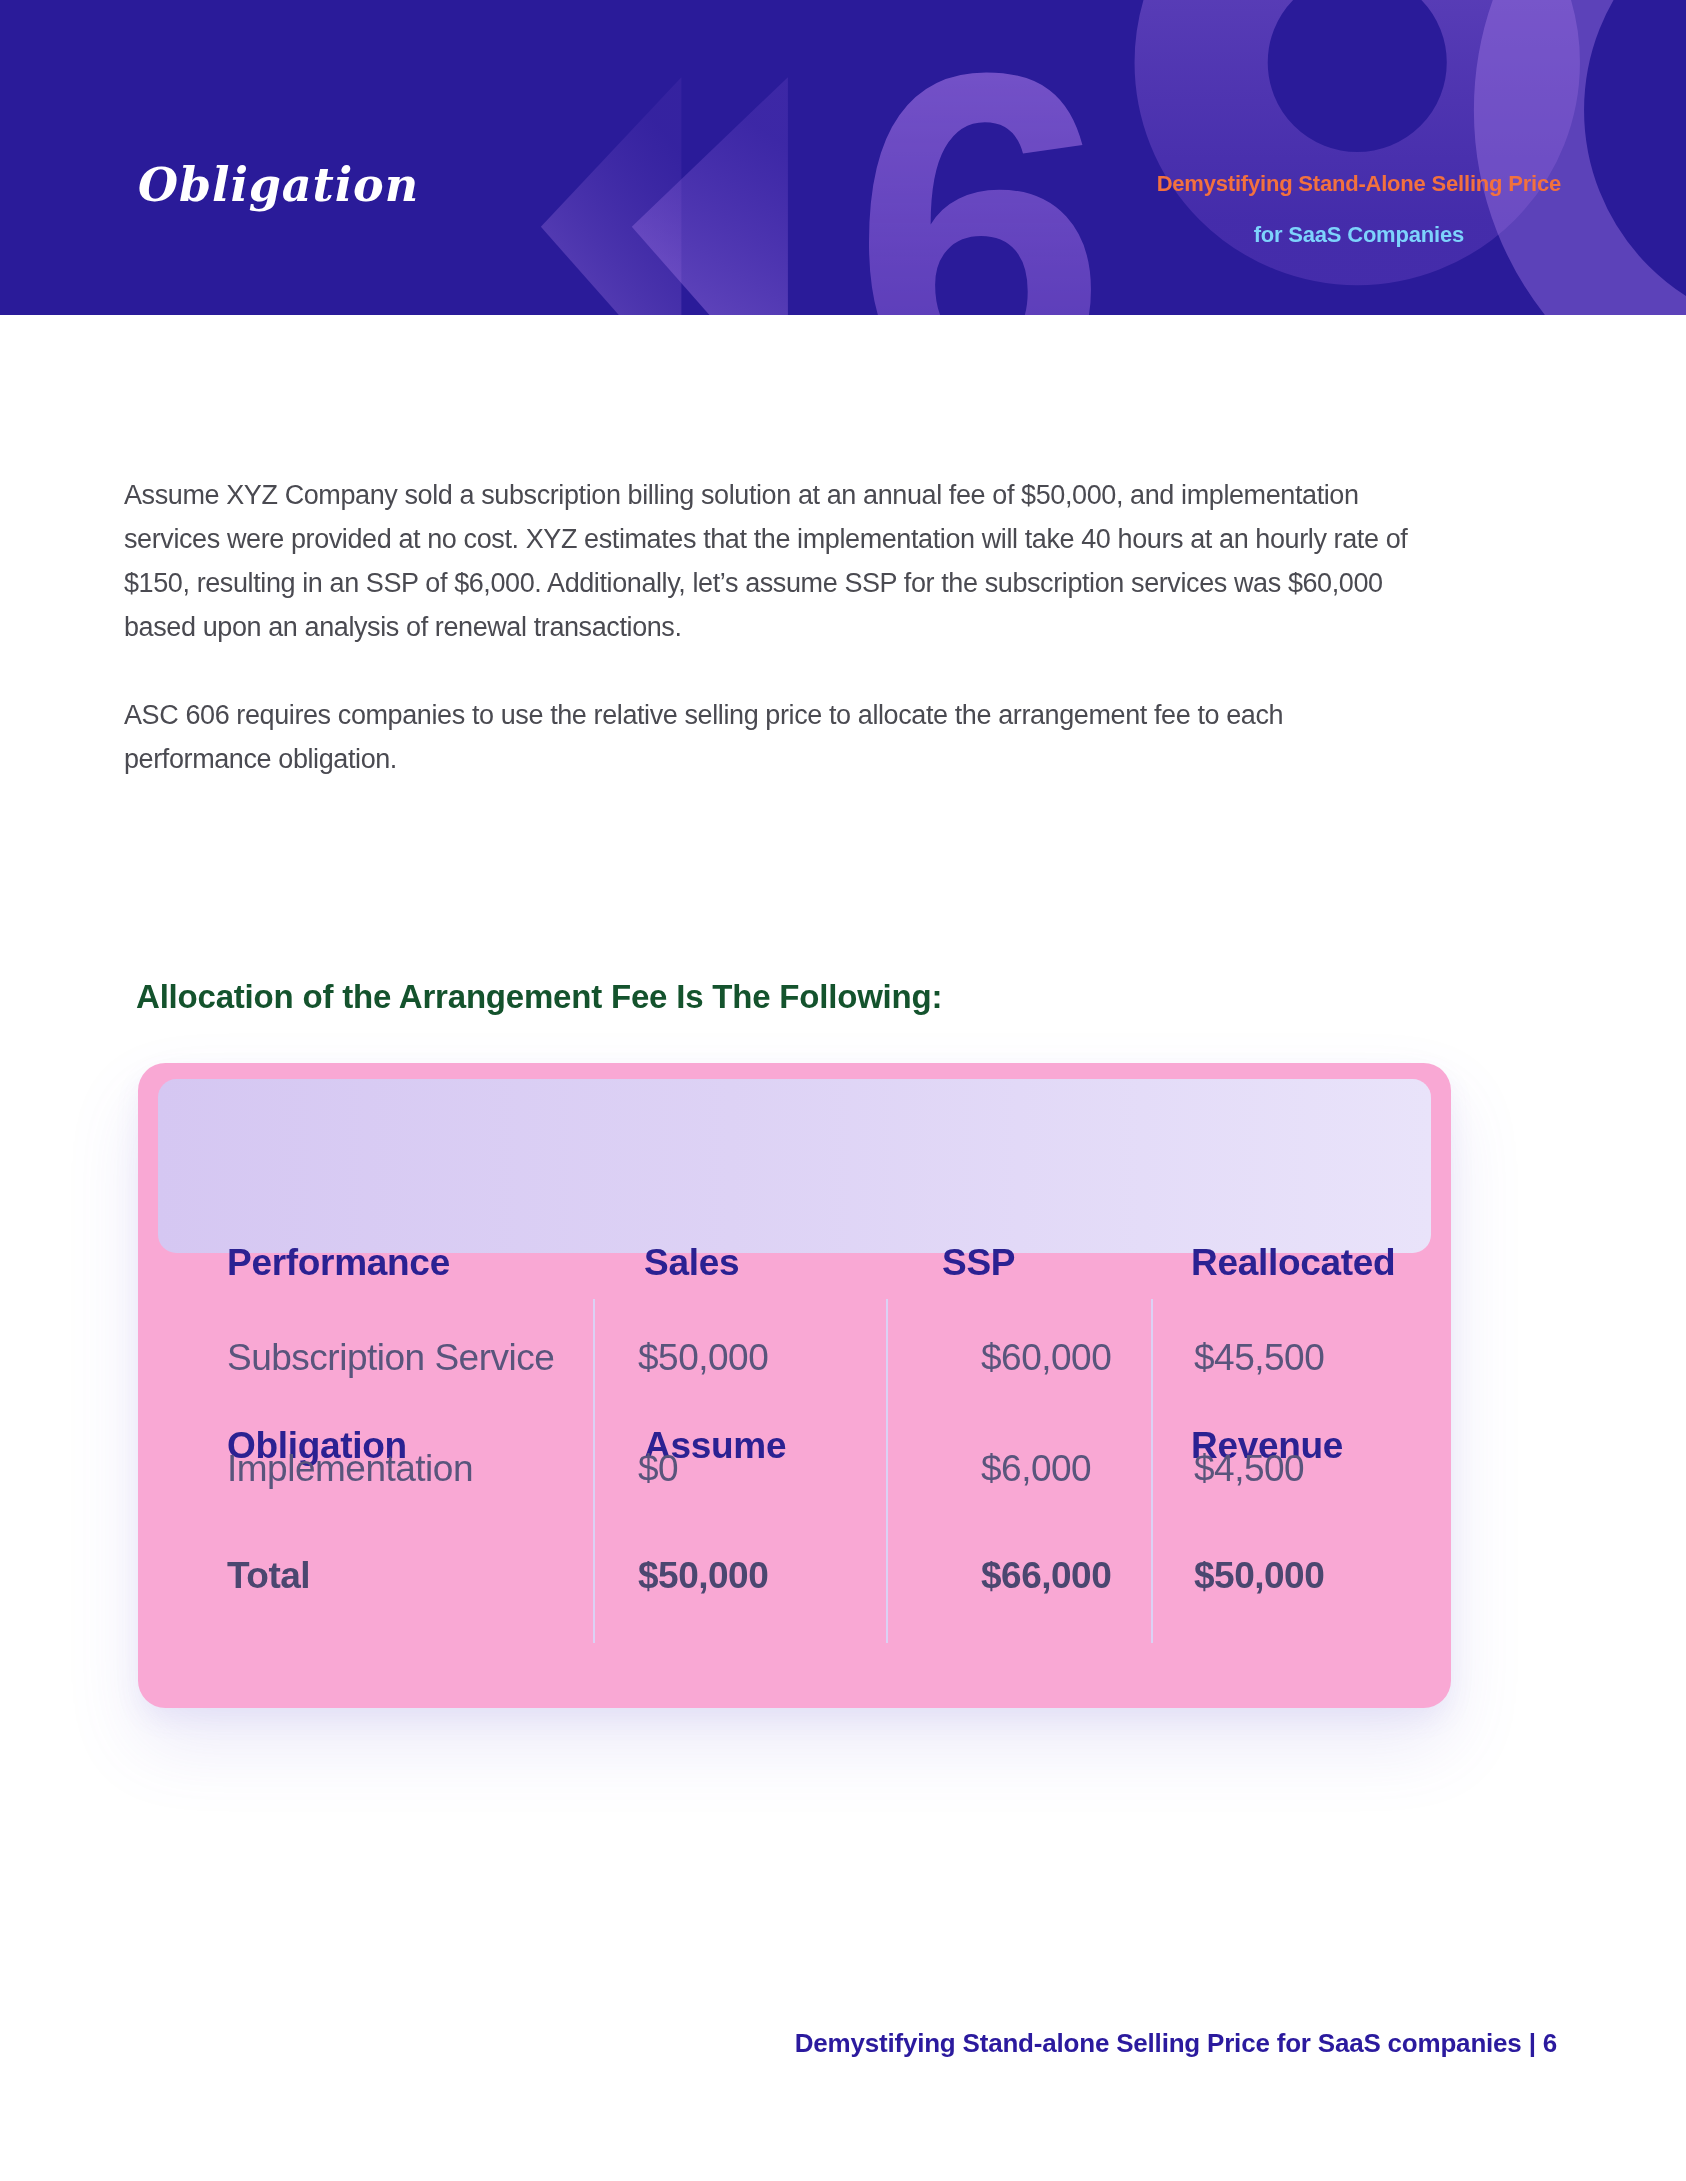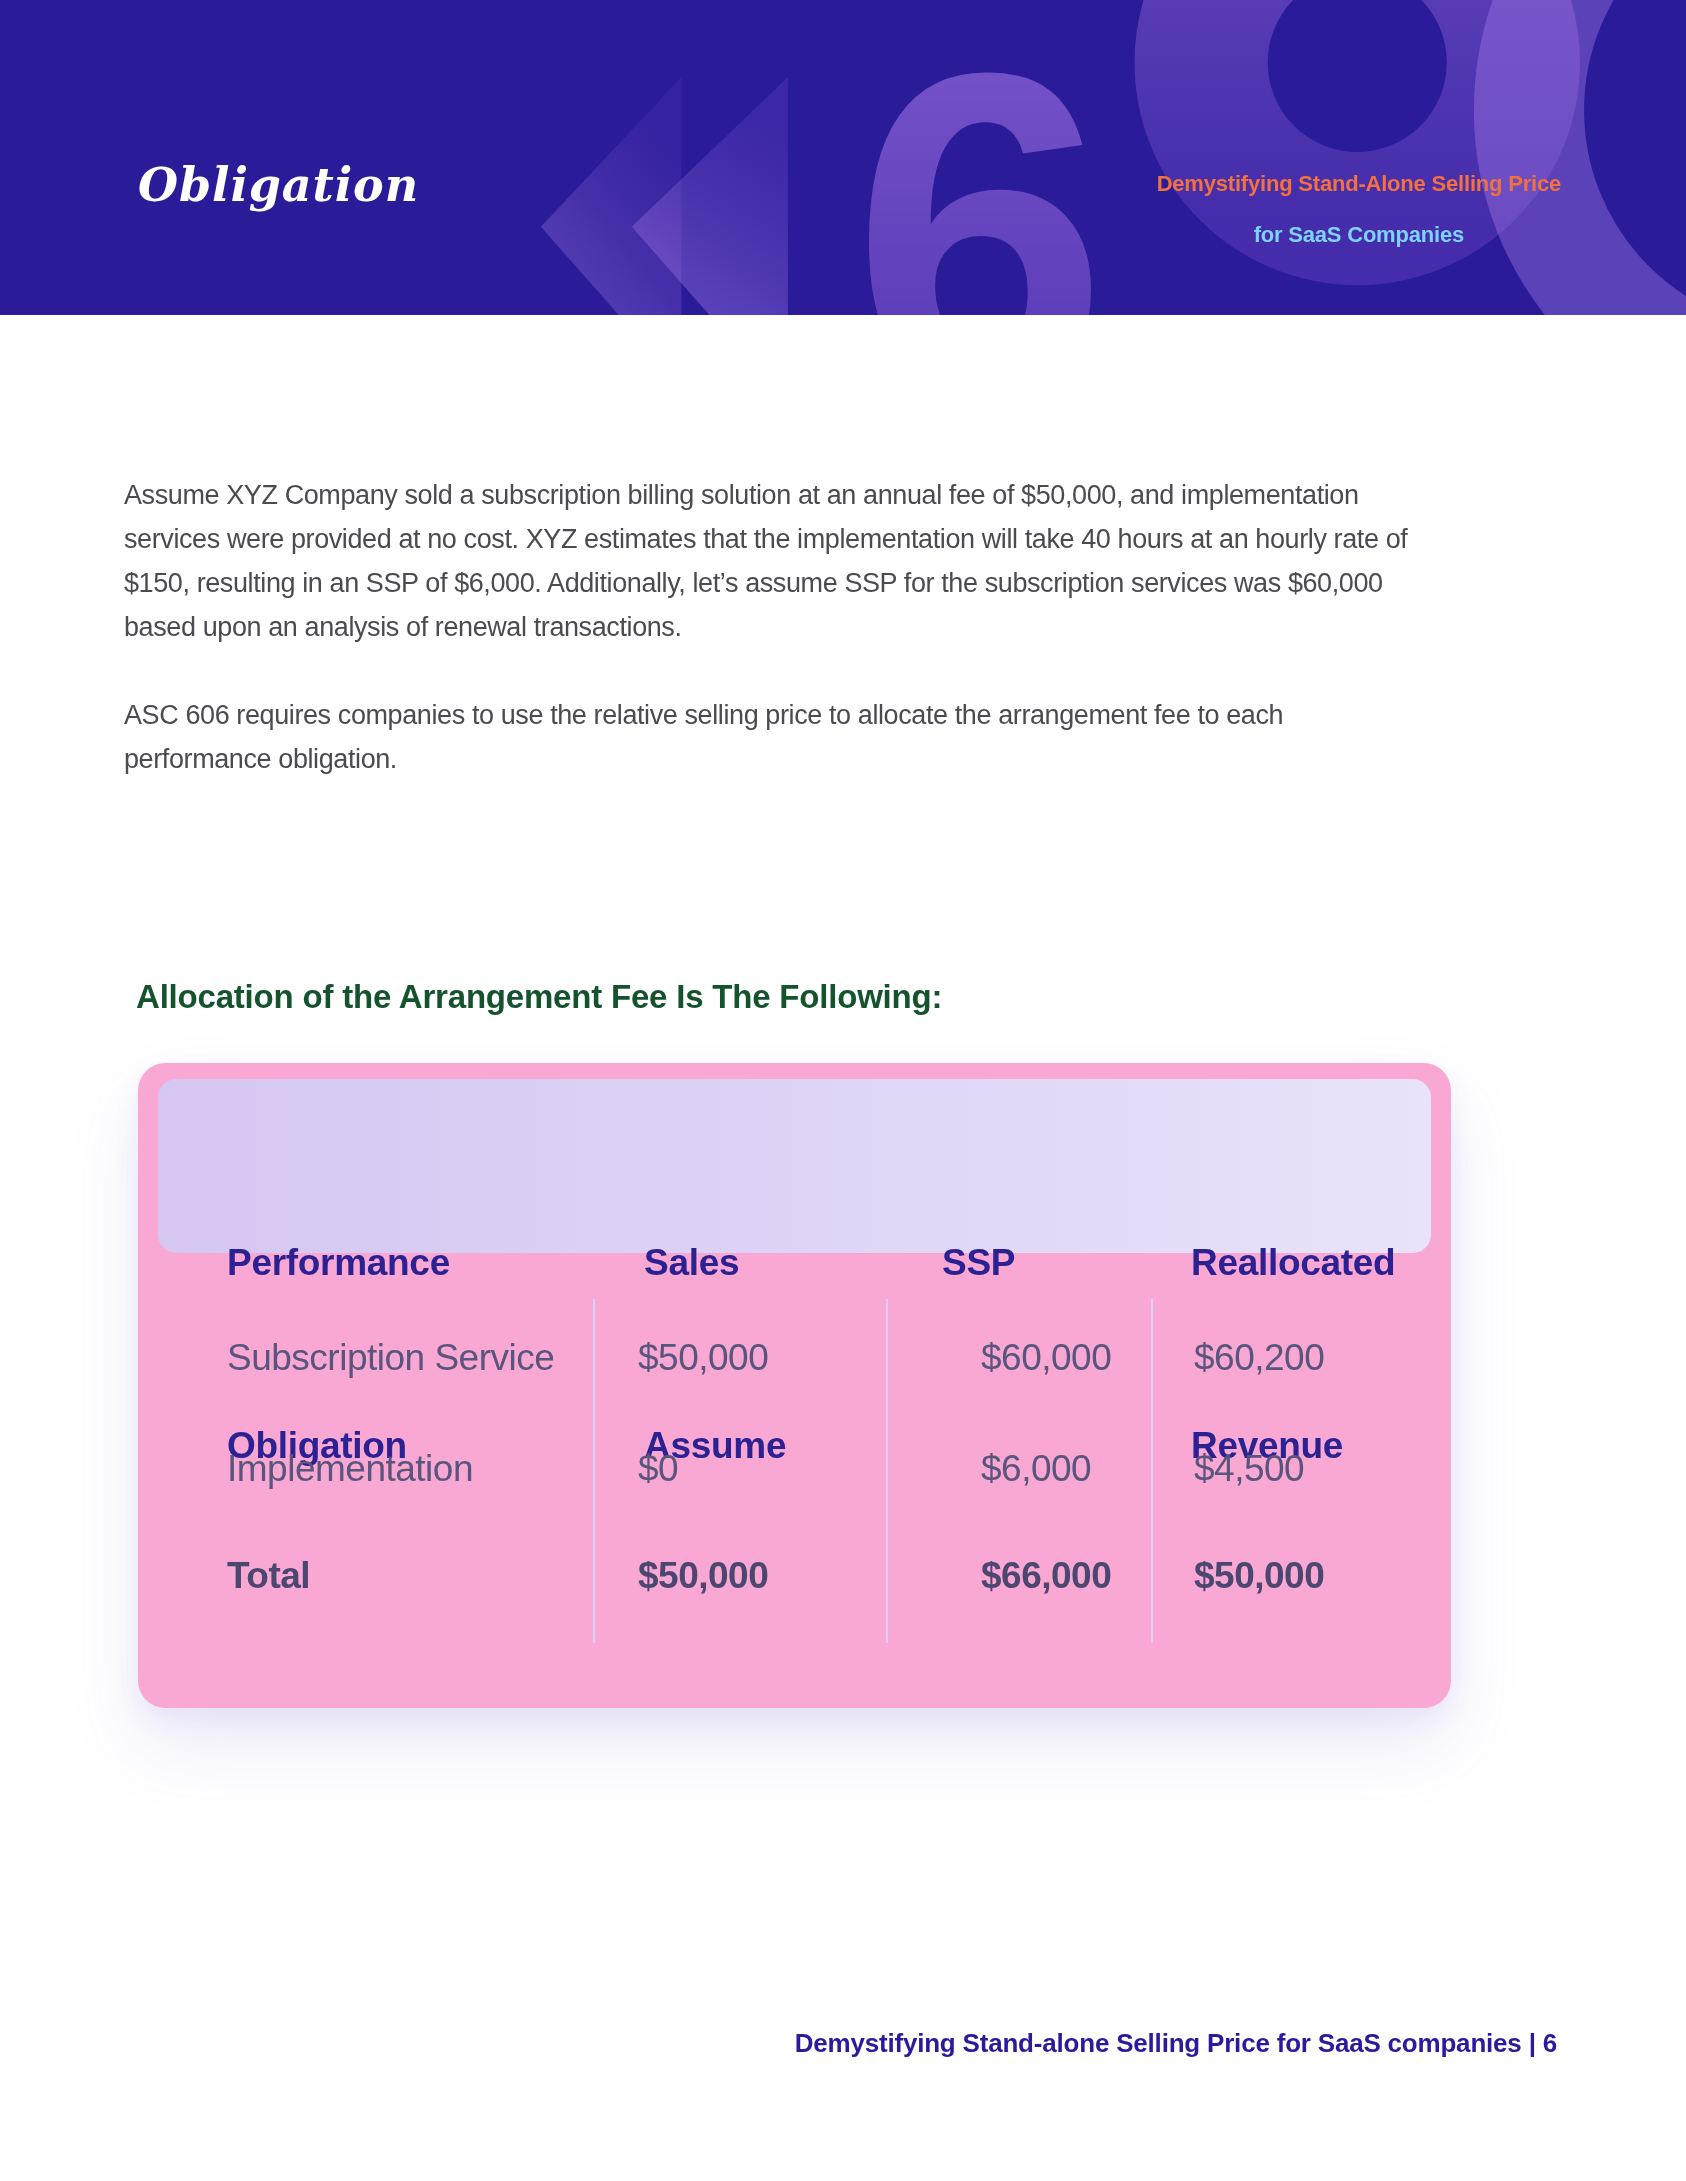--- a/index.html
+++ b/index.html
@@ -111,21 +111,21 @@
     </div>
 
     <div class="vline vl1"></div>
     <div class="vline vl2"></div>
     <div class="vline vl3"></div>
 
     <div>
       <div class="cell r1 c1">Subscription Service</div>
       <div class="cell r1 c2">$50,000</div>
       <div class="cell r1 c3">$60,000</div>
-      <div class="cell r1 c4">$60,200</div>
+      <div class="cell r1 c4">$45,500</div>
     </div>
 
     <div>
       <div class="cell r2 c1">Implementation</div>
       <div class="cell r2 c2">$0</div>
       <div class="cell r2 c3">$6,000</div>
       <div class="cell r2 c4">$4,500</div>
     </div>
 
     <div class="total">

